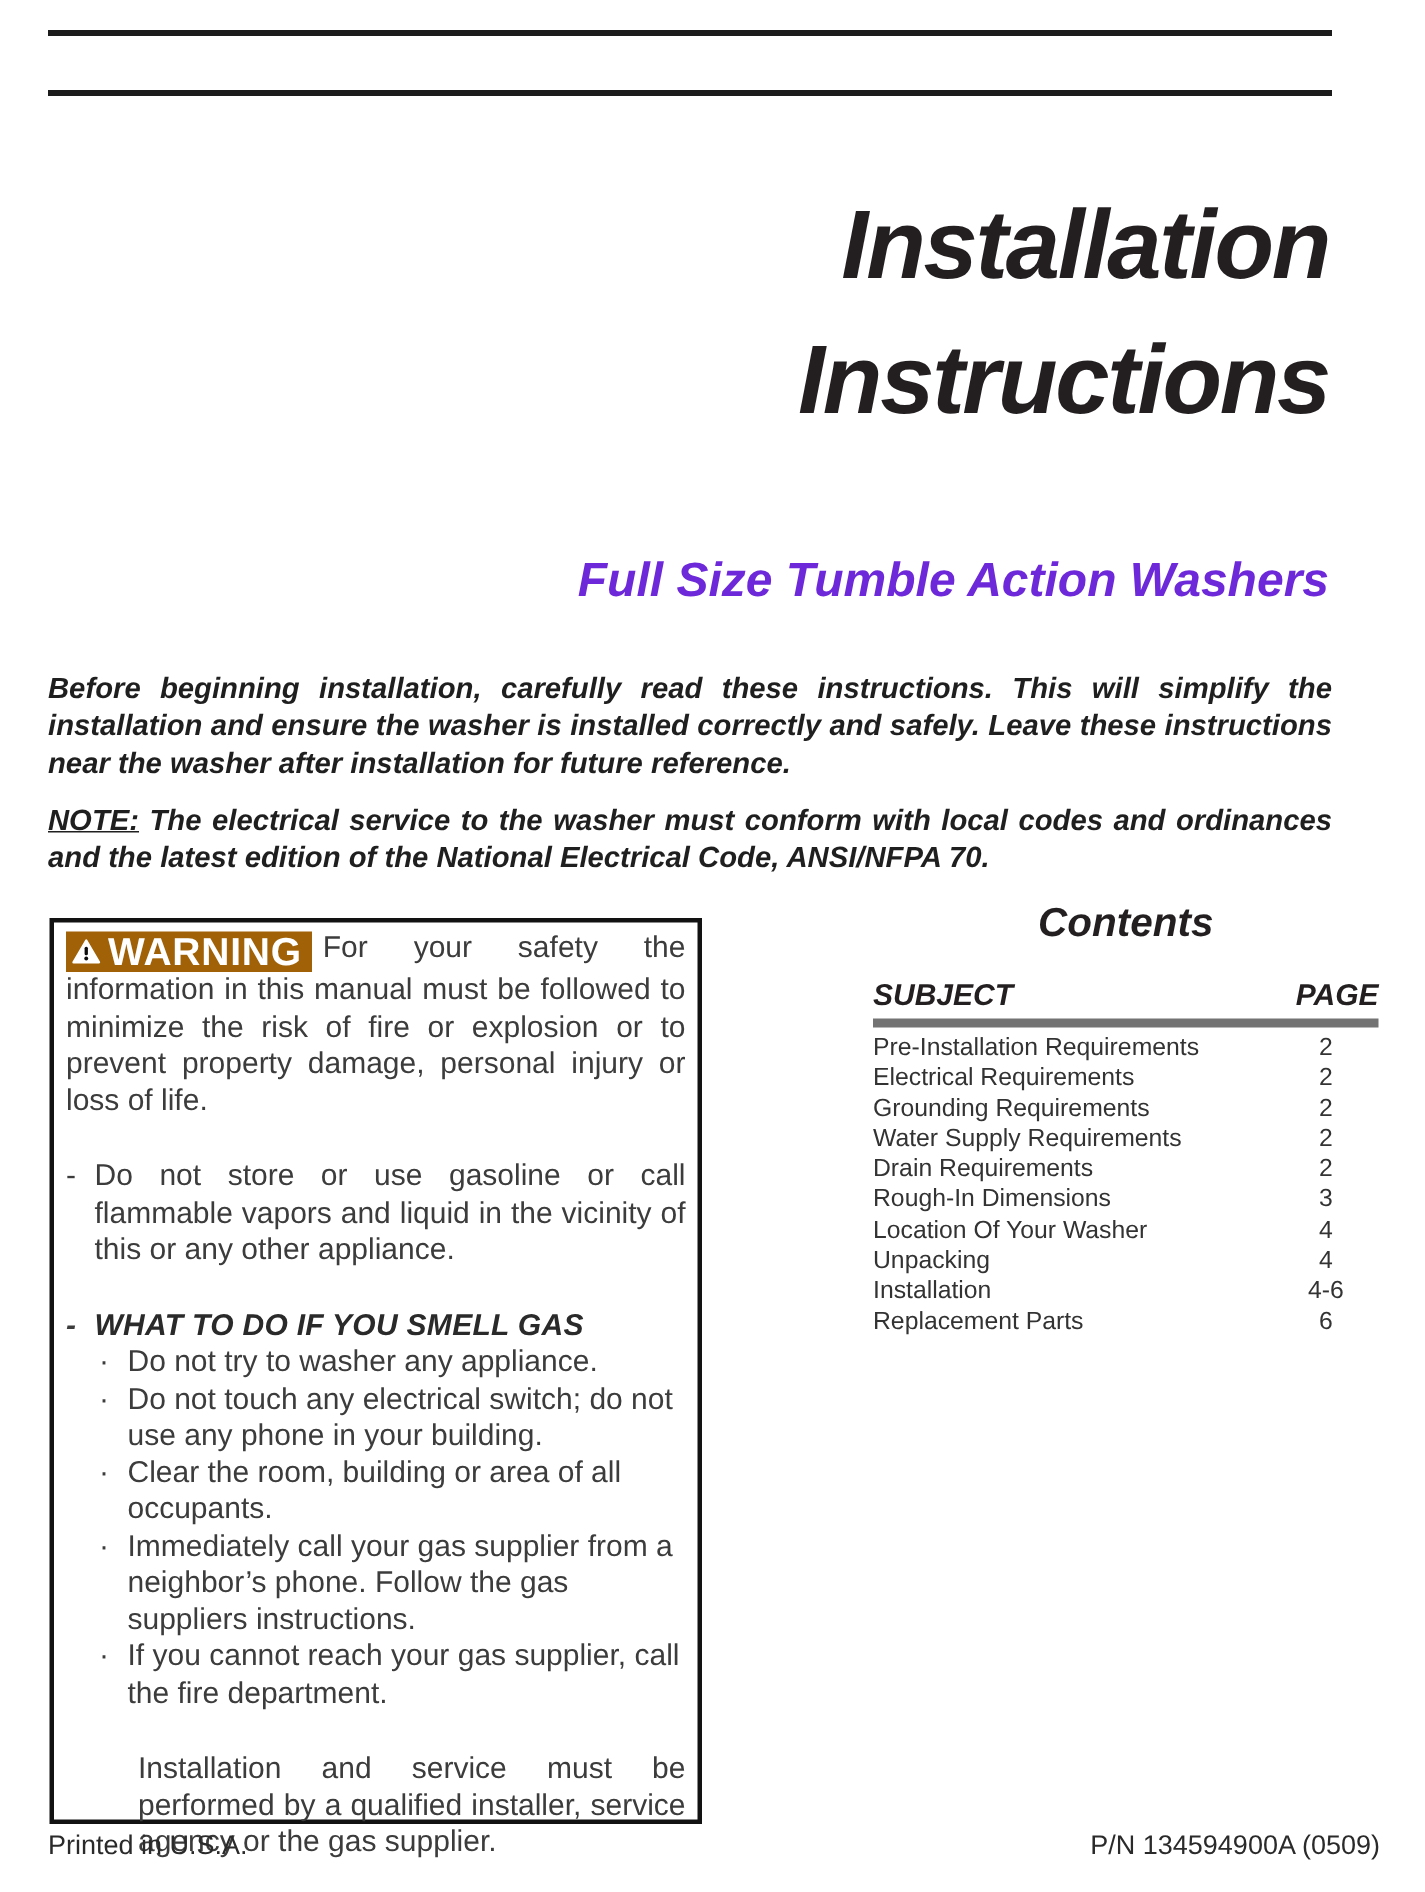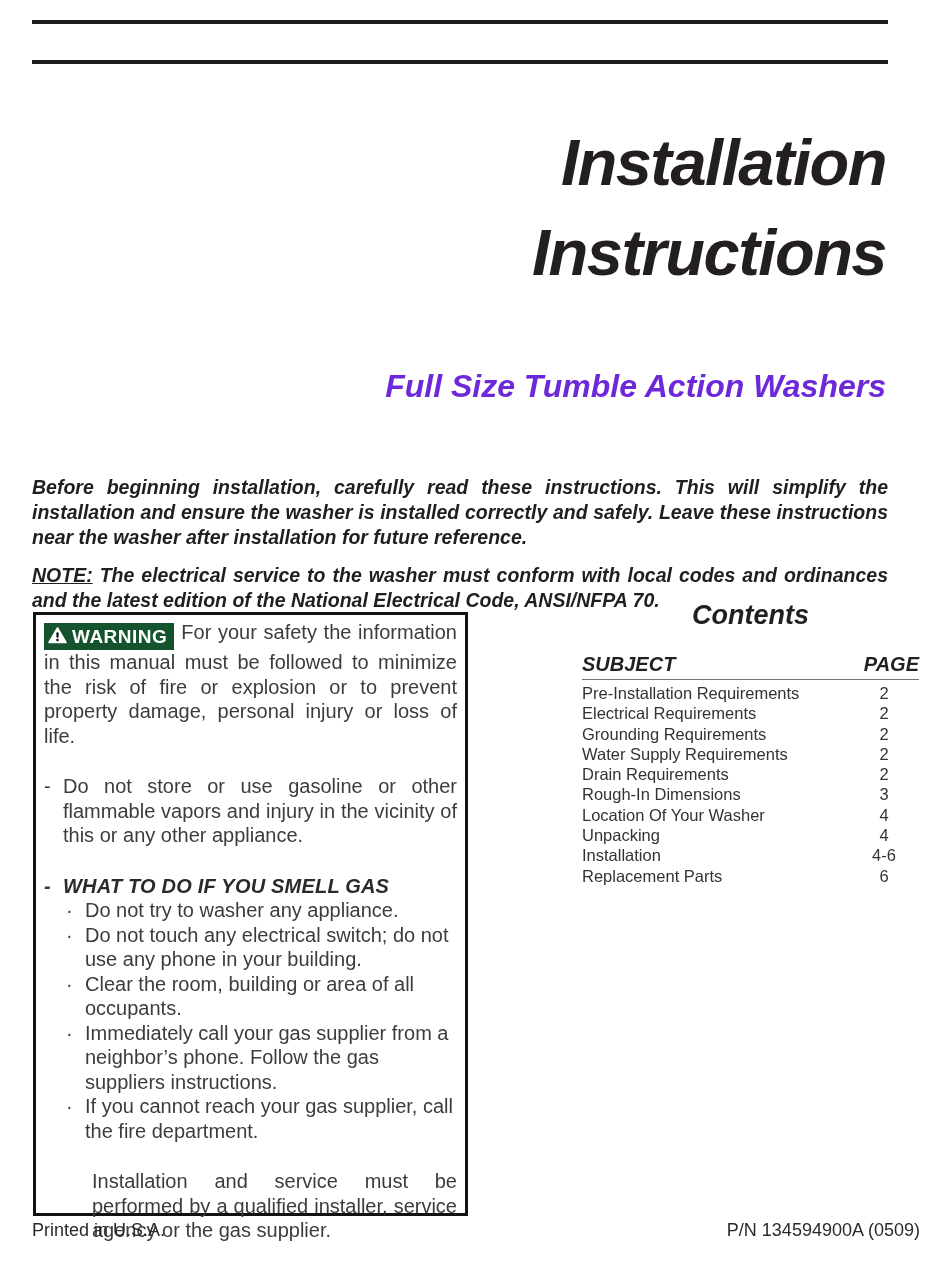--- a/index.html
+++ b/index.html
@@ -14,53 +14,53 @@
 
   
   .masthead { position:absolute; top:118px; right:64px; text-align:right; }
   .doc-title { font-size:65px; line-height:90px; font-weight:bold; font-style:italic;
                letter-spacing:-1.5px; color:#231f20; }
   .doc-subtitle { position:absolute; top:368px; right:64px; font-size:32px;
                   font-weight:bold; font-style:italic; color:#6d28d9; }
 
   
   .lead { position:absolute; left:32px; width:856px; font-size:19.5px; line-height:25px;
-          font-weight:bold; font-style:italic; text-align:justify; color:#1f1f1f;margin-top:28px; }
+          font-weight:bold; font-style:italic; text-align:justify; color:#1f1f1f; }
   .lead-intro { top:447px; }
   .lead-note  { top:535px; }
   .note-label { text-decoration:underline; }
 
   
   .warning-box { position:absolute; left:33px; top:612px; width:435px; height:604px;
                  border:3px solid #121212; padding:5px 8px 0 8px;
                  font-size:20px; line-height:24.5px; color:#3c3c3c; }
   .warn-intro { text-align:justify; }
-  .warn-badge { display:inline-flex; align-items:flex-start; gap:5px; background:#14532d;
-                color:#ffffff; font-weight:bold; font-style:normal; font-size:19px;
+  .warn-badge { display:inline-flex; align-items:center; gap:5px; background:#a16207;
+                color:#ffffff; font-weight:bold; font-style:normal; font-size:26px;
                 line-height:19px; padding:4px 7px 4px 4px; margin-right:7px;
                 vertical-align:-5px; letter-spacing:0.5px; }
   .warn-badge svg { display:block; }
   .dash-item { display:flex; margin-top:26px; }
   .dash-item .marker { width:19px; flex:0 0 19px; }
   .dash-item .li-text { flex:1; text-align:justify; }
   .gas-heading { font-weight:bold; font-style:italic; color:#2a2a2a; letter-spacing:0.2px; }
   .gas-heading-row { margin-top:26px; }
   .gas-heading-row .marker { font-weight:bold; font-style:italic; }
   .gas-steps { margin-left:19px; }
   .gas-step { display:flex; }
   .gas-step .marker { width:22px; flex:0 0 22px; text-align:left; padding-left:3px; }
   .gas-step .li-text { flex:1; }
   .warn-outro { margin-top:26px; text-align:justify;margin-left:48px; }
 
   
   .contents { position:absolute; left:582px; top:600px; width:337px; color:#333; }
   .contents-heading { text-align:center; font-size:27px; font-weight:bold;
                       font-style:italic; color:#231f20; }
   .contents-header { display:flex; justify-content:space-between; align-items:baseline;
-                     margin-top:22px; padding-bottom:3px; border-bottom:1px solid #737373;
+                     margin-top:22px; padding-bottom:3px; border-bottom:6px solid #737373;
                      font-size:20px; font-weight:bold; font-style:italic; color:#231f20; }
   .contents-rows { margin-top:4px; }
   .toc-row { display:flex; align-items:baseline; height:20.3px; font-size:16.5px; }
   .toc-subject { flex:1; }
   .toc-page { width:70px; flex:0 0 70px; text-align:center; }
 
   
   .footer { position:absolute; left:32px; top:1220px; width:888px; display:flex;
             justify-content:space-between; font-size:18px; color:#2a2a2a; }
 </style>
@@ -91,21 +91,21 @@
           <path d="M9.5 1 L18 15.5 L1 15.5 Z" fill="#ffffff" stroke="#ffffff" stroke-width="1.6" stroke-linejoin="round"></path>
           <rect x="8.4" y="5.2" width="2.2" height="5.6" rx="1" fill="#0d0d0d"></rect>
           <circle cx="9.5" cy="13" r="1.3" fill="#0d0d0d"></circle>
         </svg>
         <span>WARNING</span>
       </span><span>For your safety the information in this manual must be followed to minimize the risk of fire or explosion or to prevent property damage, personal injury or loss of life.</span>
     </div>
 
     <div class="dash-item">
       <span class="marker">-</span>
-      <div class="li-text">Do not store or use gasoline or other flammable vapors and injury in the vicinity of this or any other appliance.</div>
+      <div class="li-text">Do not store or use gasoline or call flammable vapors and liquid in the vicinity of this or any other appliance.</div>
     </div>
 
     <div class="dash-item gas-heading-row">
       <span class="marker">-</span>
       <div class="li-text gas-heading">WHAT TO DO IF YOU SMELL GAS</div>
     </div>
 
     <div class="gas-steps">
       <div class="gas-step">
         <span class="marker">·</span>

